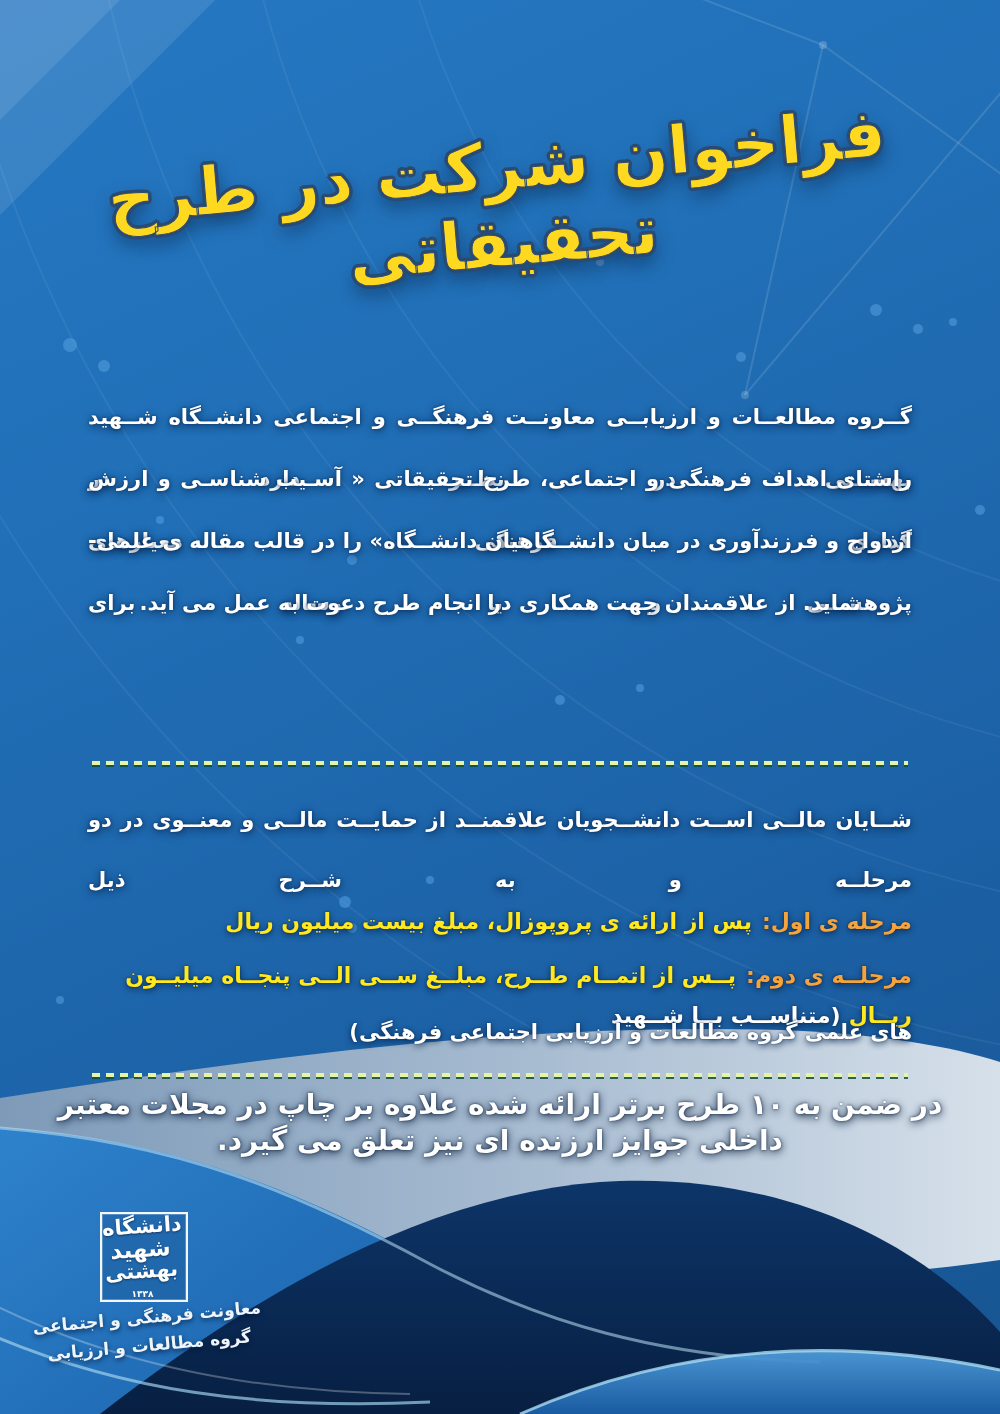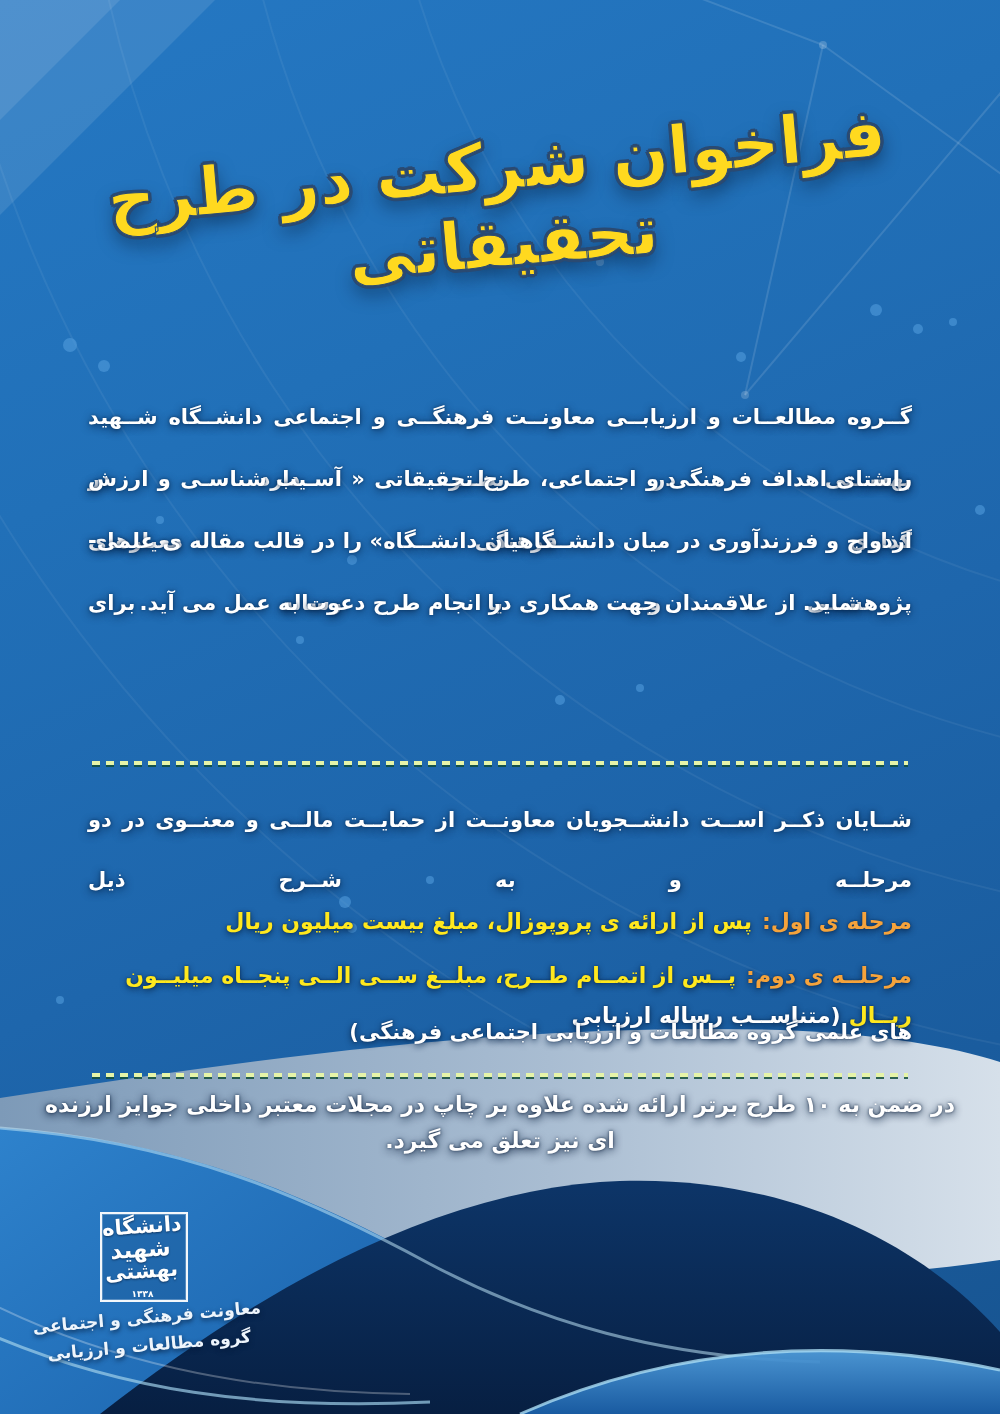--- a/index.html
+++ b/index.html
@@ -73,21 +73,21 @@
     background: repeating-linear-gradient(90deg, #e6f4a8 0 8px, transparent 8px 14px);
     filter: drop-shadow(0 2.5px 0 rgba(18,78,56,.85));
   }
   .dash1 { top: 761px; }
   .dash2 { top: 1073px; }
 
   
   .footer-note {
     top: 1087px; left: 45px; right: 45px;
     text-align: center;
-    color: #ffffff; font-weight: bold; font-size: 22px; line-height: 36px;
+    color: #ffffff; font-weight: bold; font-size: 28px; line-height: 36px;
     text-shadow: 0 2px 8px rgba(5,25,55,.95), 0 0 3px rgba(5,25,55,.8);
   }
 
   
   .logo-box {
     top: 1212px; left: 100px;
     width: 88px; height: 90px;
     border: 2px solid rgba(255,255,255,.95);
     box-shadow: inset 0 0 0 1px rgba(255,255,255,.25);
     background: rgba(10,48,92,.18);
@@ -195,29 +195,29 @@
   <div class="layer textcol intro">
     <div class="tline">گــروه مطالعــات و ارزیابــی معاونــت فرهنگــی و اجتماعی دانشــگاه شــهید بهشــتی در نظــر دارد در</div>
     <div class="tline">راستای اهداف فرهنگی و اجتماعی، طرح تحقیقاتی « آسـیب شناسـی و ارزش گذاری فرهنگی معیارهای</div>
     <div class="tline">ازدواج و فرزندآوری در میان دانشــگاهیان دانشــگاه» را در قالب مقاله ی علمی-پژوهشــی و یا رساله برای</div>
     <div class="tline center">نماید. از علاقمندان جهت همکاری در انجام طرح دعوت به عمل می آید.</div>
   </div>
 
   <div class="layer dash dash1"></div>
 
   <div class="layer textcol support">
-    <div class="tline">شــایان ذکــر اســت دانشــجویان معاونــت از حمایــت مالــی و معنــوی در دو مرحلــه و به شــرح ذیل</div>
+    <div class="tline">شــایان مالــی اســت دانشــجویان علاقمنــد از حمایــت مالــی و معنــوی در دو مرحلــه و به شــرح ذیل</div>
   </div>
 
   <div class="layer phase-line phase1">
     <span class="ph-label">مرحله ی اول:</span><span class="ph-value">پس از ارائه ی پروپوزال، مبلغ بیست میلیون ریال</span>
   </div>
 
   <div class="layer phase-line phase2">
-    <span class="ph-label">مرحلــه ی دوم:</span><span class="ph-value">پــس از اتمــام طــرح، مبلــغ ســی الــی پنجــاه میلیــون ریــال</span><span class="ph-suffix">(متناســب رساله ارزیابی</span>
+    <span class="ph-label">مرحلــه ی دوم:</span><span class="ph-value">پــس از اتمــام طــرح، مبلــغ ســی الــی پنجــاه میلیــون ریــال</span><span class="ph-suffix">(متناســب بــا شــهید</span>
   </div>
 
   <div class="layer phase-line phase-cont">های علمی گروه مطالعات و ارزیابی اجتماعی فرهنگی)</div>
 
   <div class="layer dash dash2"></div>
 
   <div class="layer footer-note">در ضمن به ۱۰ طرح برتر ارائه شده علاوه بر چاپ در مجلات معتبر داخلی جوایز ارزنده ای نیز تعلق می گیرد.</div>
 
   <div class="layer logo-box">
     <div class="logo-cal">

